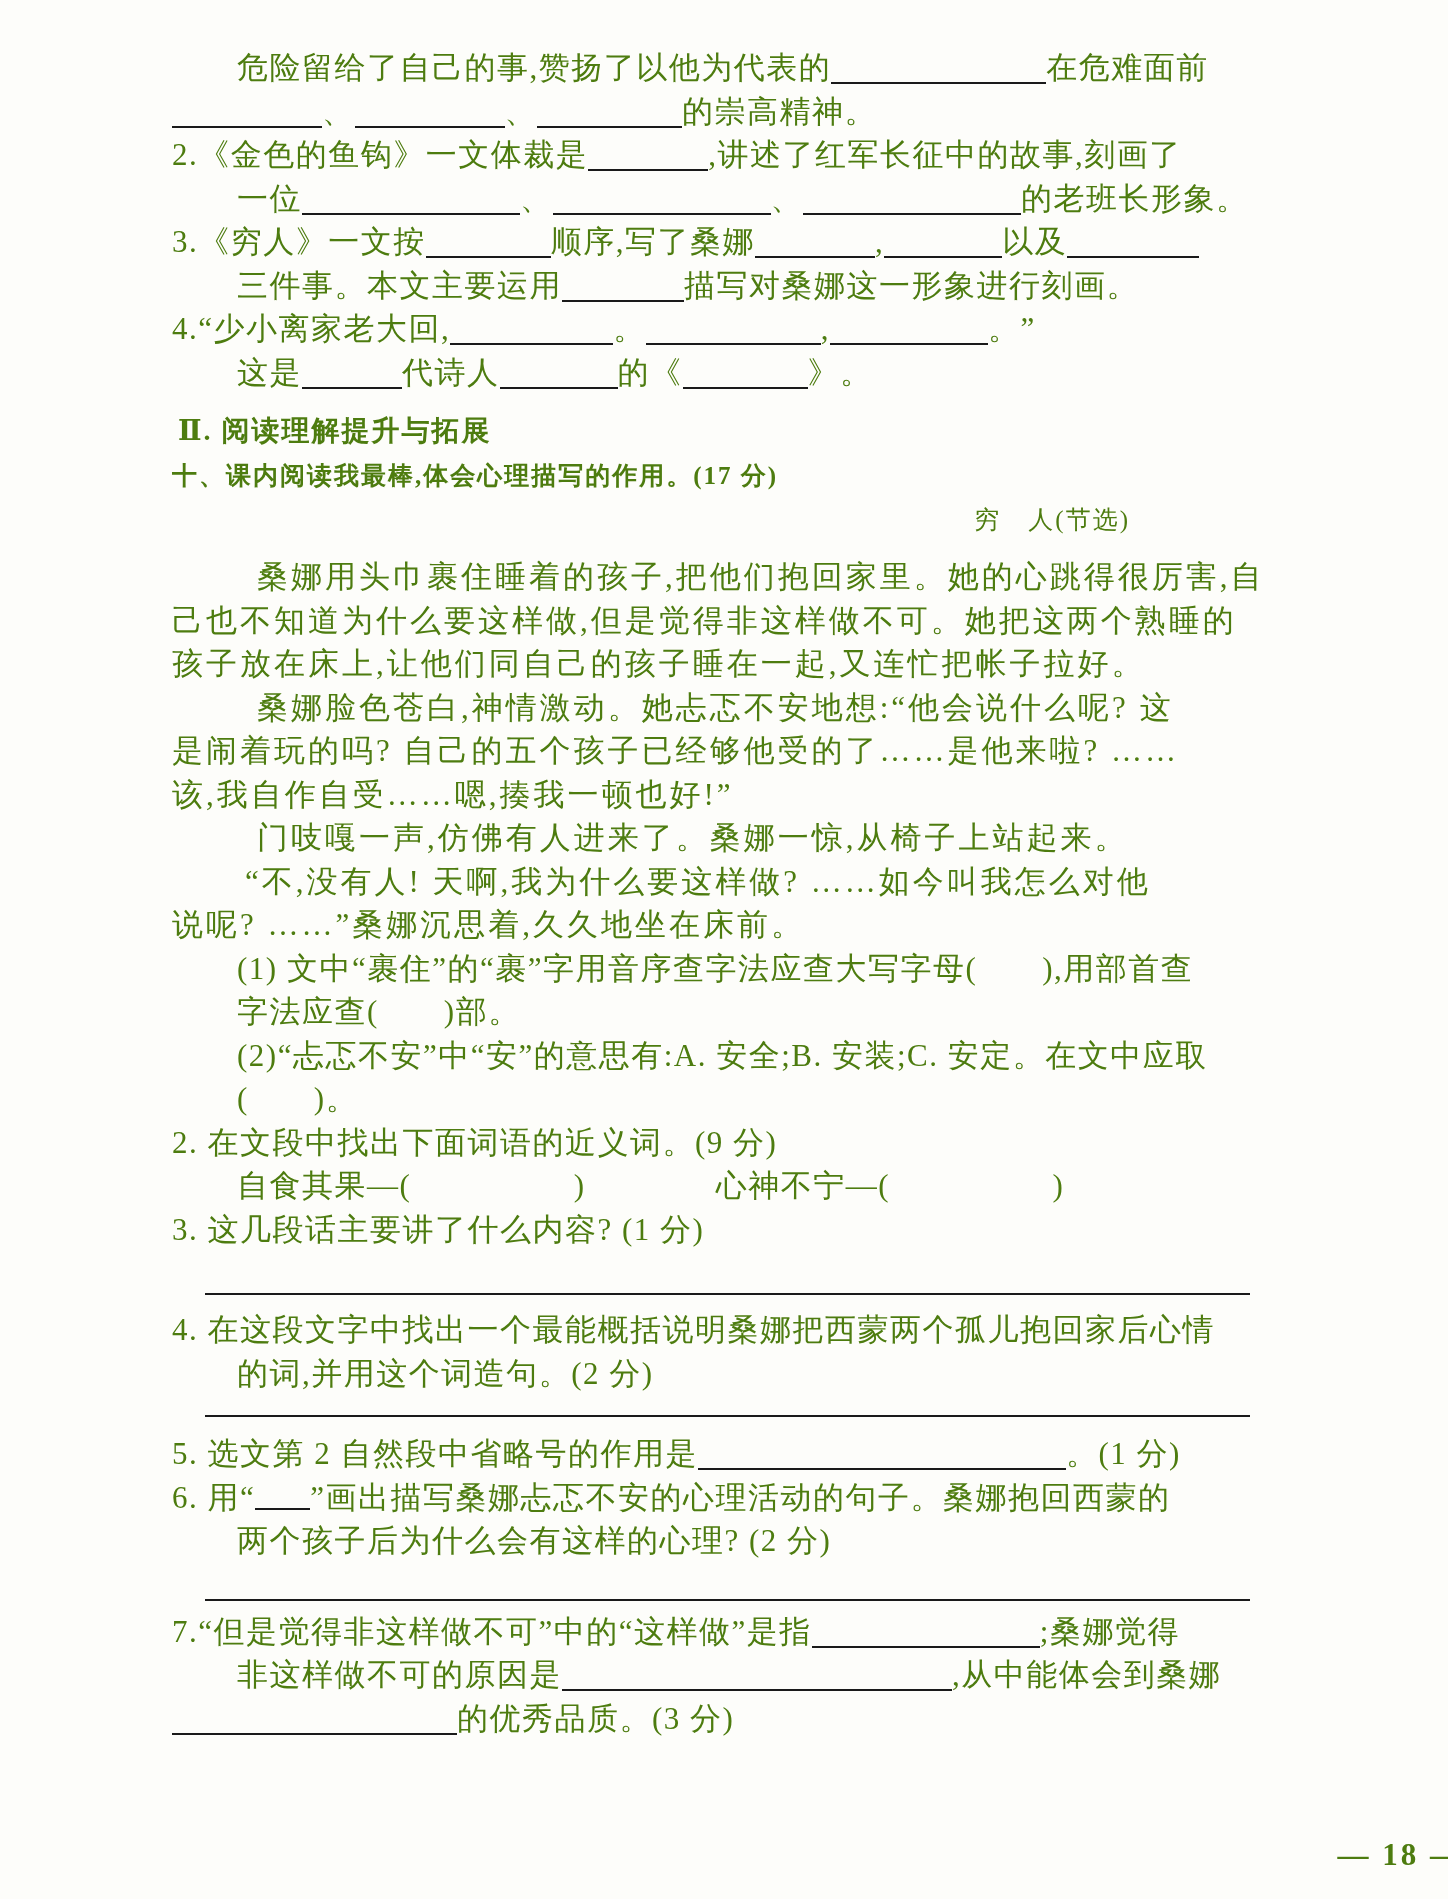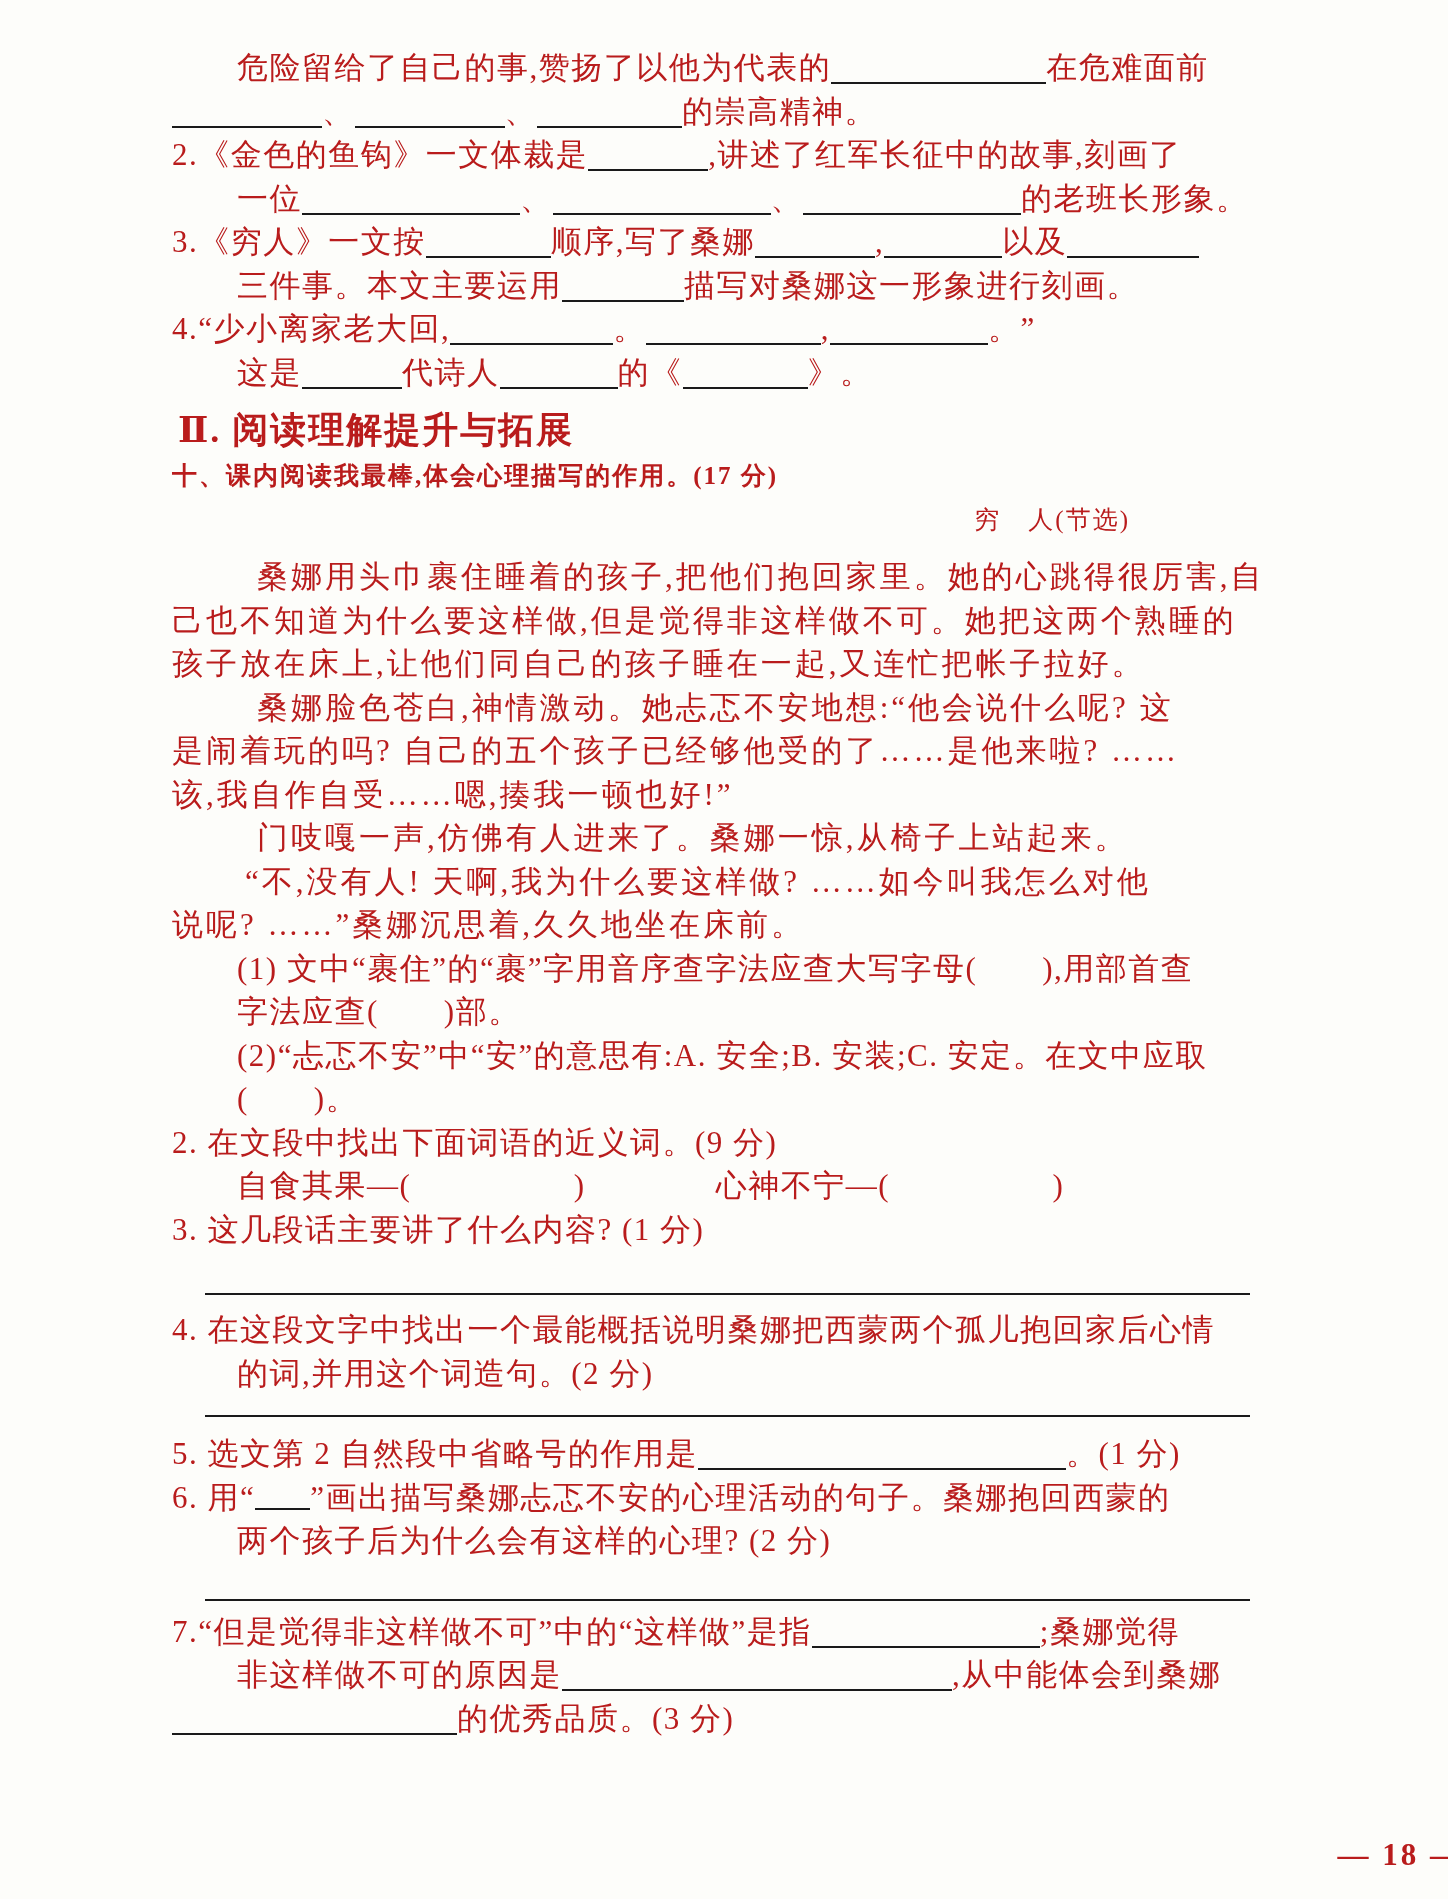--- a/index.html
+++ b/index.html
@@ -3,35 +3,35 @@
 <meta charset="utf-8">
 <style>
   html,body{margin:0;padding:0;background:#e8e8e8;}
   .page{
     position:relative;
     width:1448px;height:1899px;
     margin:0 auto;
     background:#fdfdfa;
     overflow:hidden;
     font-family:"Liberation Serif","DejaVu Serif",serif;
-    color:#b91c1c;
+    color:#4d7c0f;
   }
   .content{position:absolute;left:172px;top:46px;width:1078px;}
   .line{font-size:31px;line-height:43.5px;white-space:nowrap;letter-spacing:1.5px;}
   .pline{letter-spacing:3px;}
   .ml1{}
   .ml2{margin-left:65px;}
   .indent{padding-left:85px;}
   .blank{
     display:inline-block;
     border-bottom:2px solid #1a1a1a;
     height:1em;
     vertical-align:-6px;
   }
-  .heading{font-size:36px;font-weight:bold;line-height:47px;margin-top:13px;margin-left:6px;letter-spacing:2px;}
+  .heading{font-size:28px;font-weight:bold;line-height:47px;margin-top:13px;margin-left:6px;letter-spacing:2px;}
   .subheading{font-size:25px;font-weight:bold;line-height:44px;letter-spacing:2px;}
   .ptitle{font-size:25px;font-weight:normal;text-align:right;margin-right:120px;line-height:44px;letter-spacing:2px;}
   .passage{margin-top:13px;}
   .answer-line{border-bottom:2px solid #1a1a1a;margin-left:33px;}
   .al1{height:42px;margin-bottom:13px;}
   .al2{height:20px;margin-bottom:15px;}
   .al3{height:36px;margin-bottom:9px;}
   .pagenum{
     position:absolute;bottom:26px;right:-16px;
     font-size:31px;font-weight:bold;letter-spacing:3px;white-space:nowrap;

